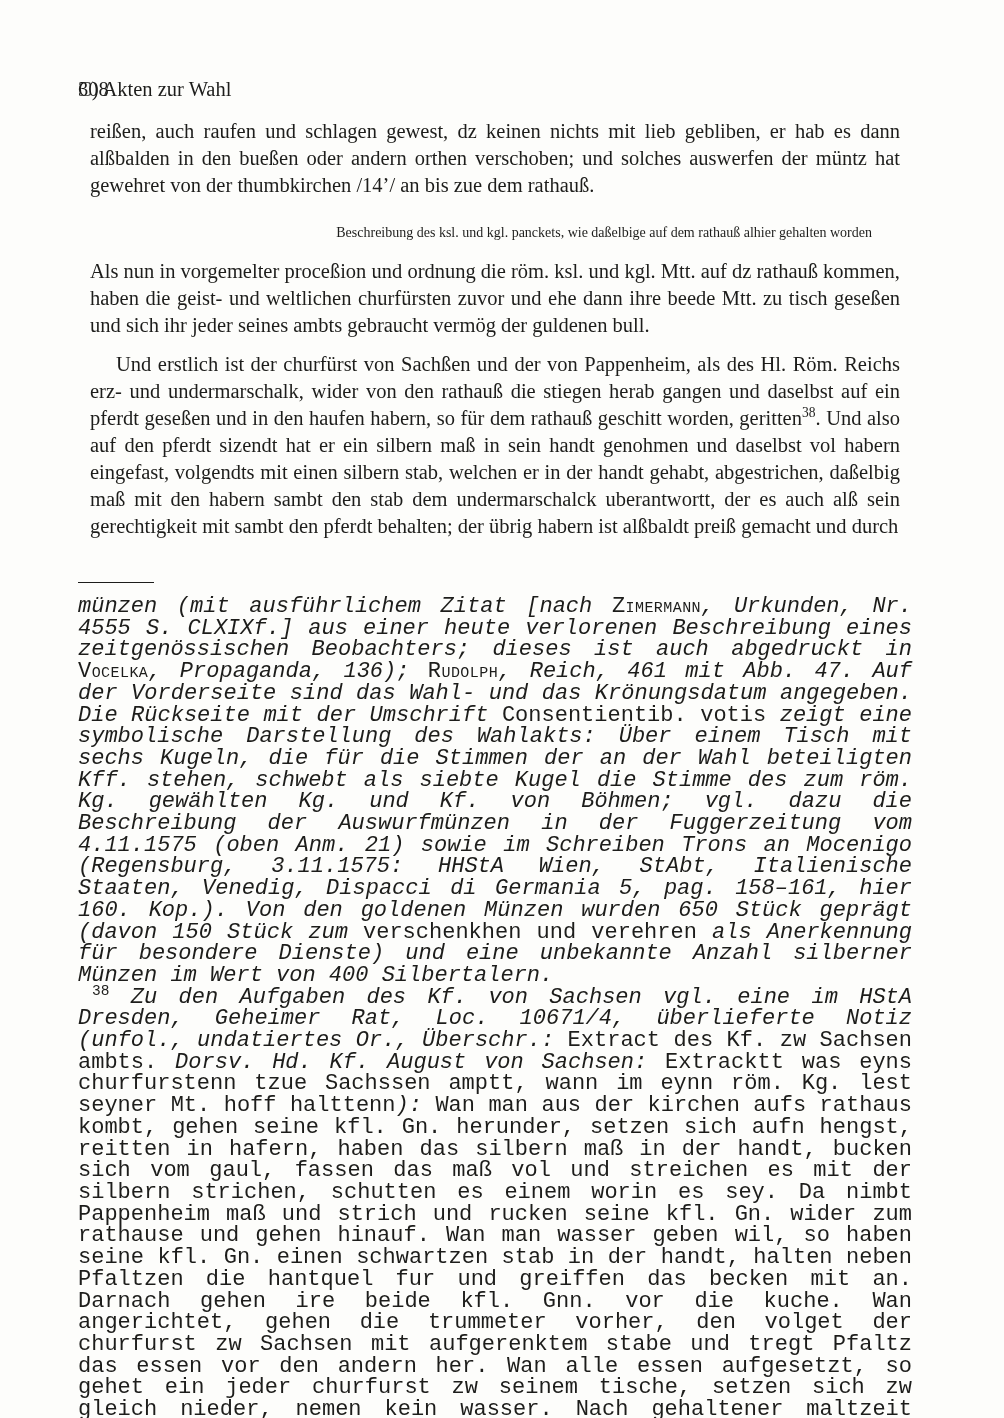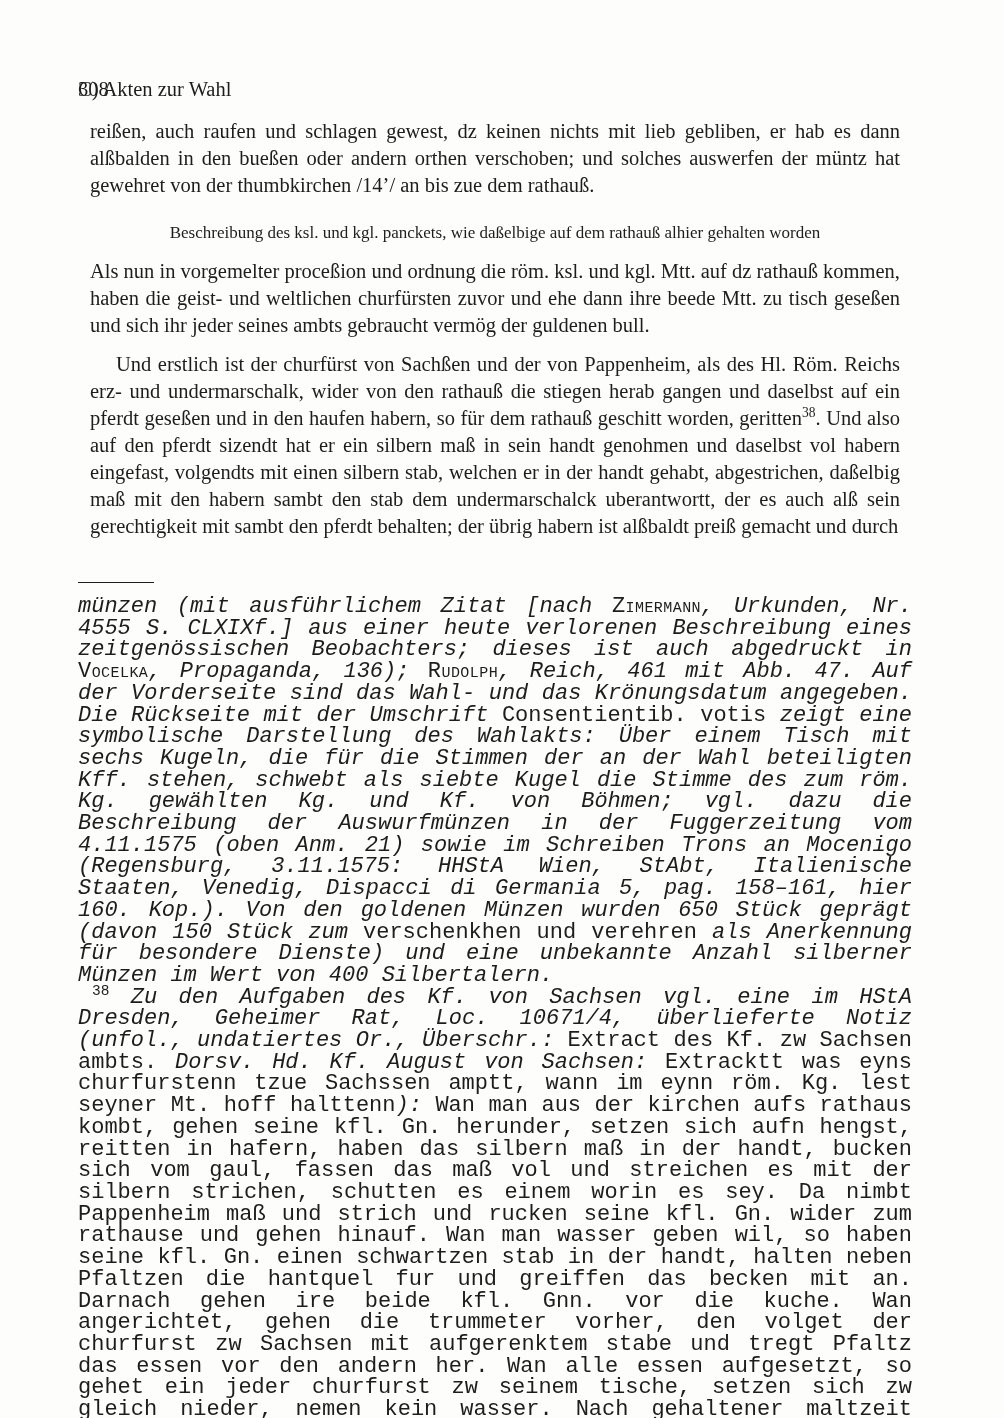--- a/index.html
+++ b/index.html
@@ -28,24 +28,24 @@
 
   .body-text {
     font-size: 20.5px;
     line-height: 27px;
     text-align: justify;
   }
   p { margin: 12px; }
   .para-indent { text-indent: 26px; }
 
   .section-heading {
-    font-size: 17px;
+    font-size: 14px;
     font-weight: normal;
     line-height: 27px;
-    text-align: center;
+    text-align: right;
     margin: 20px 40px 12px 40px;
   }
 
   .footnote-rule {
     width: 76px;
     border: 0;
     border-top: 1.5px solid var(--ink);
     margin: 42px 0 13px 0;
   }
   .footnotes {

